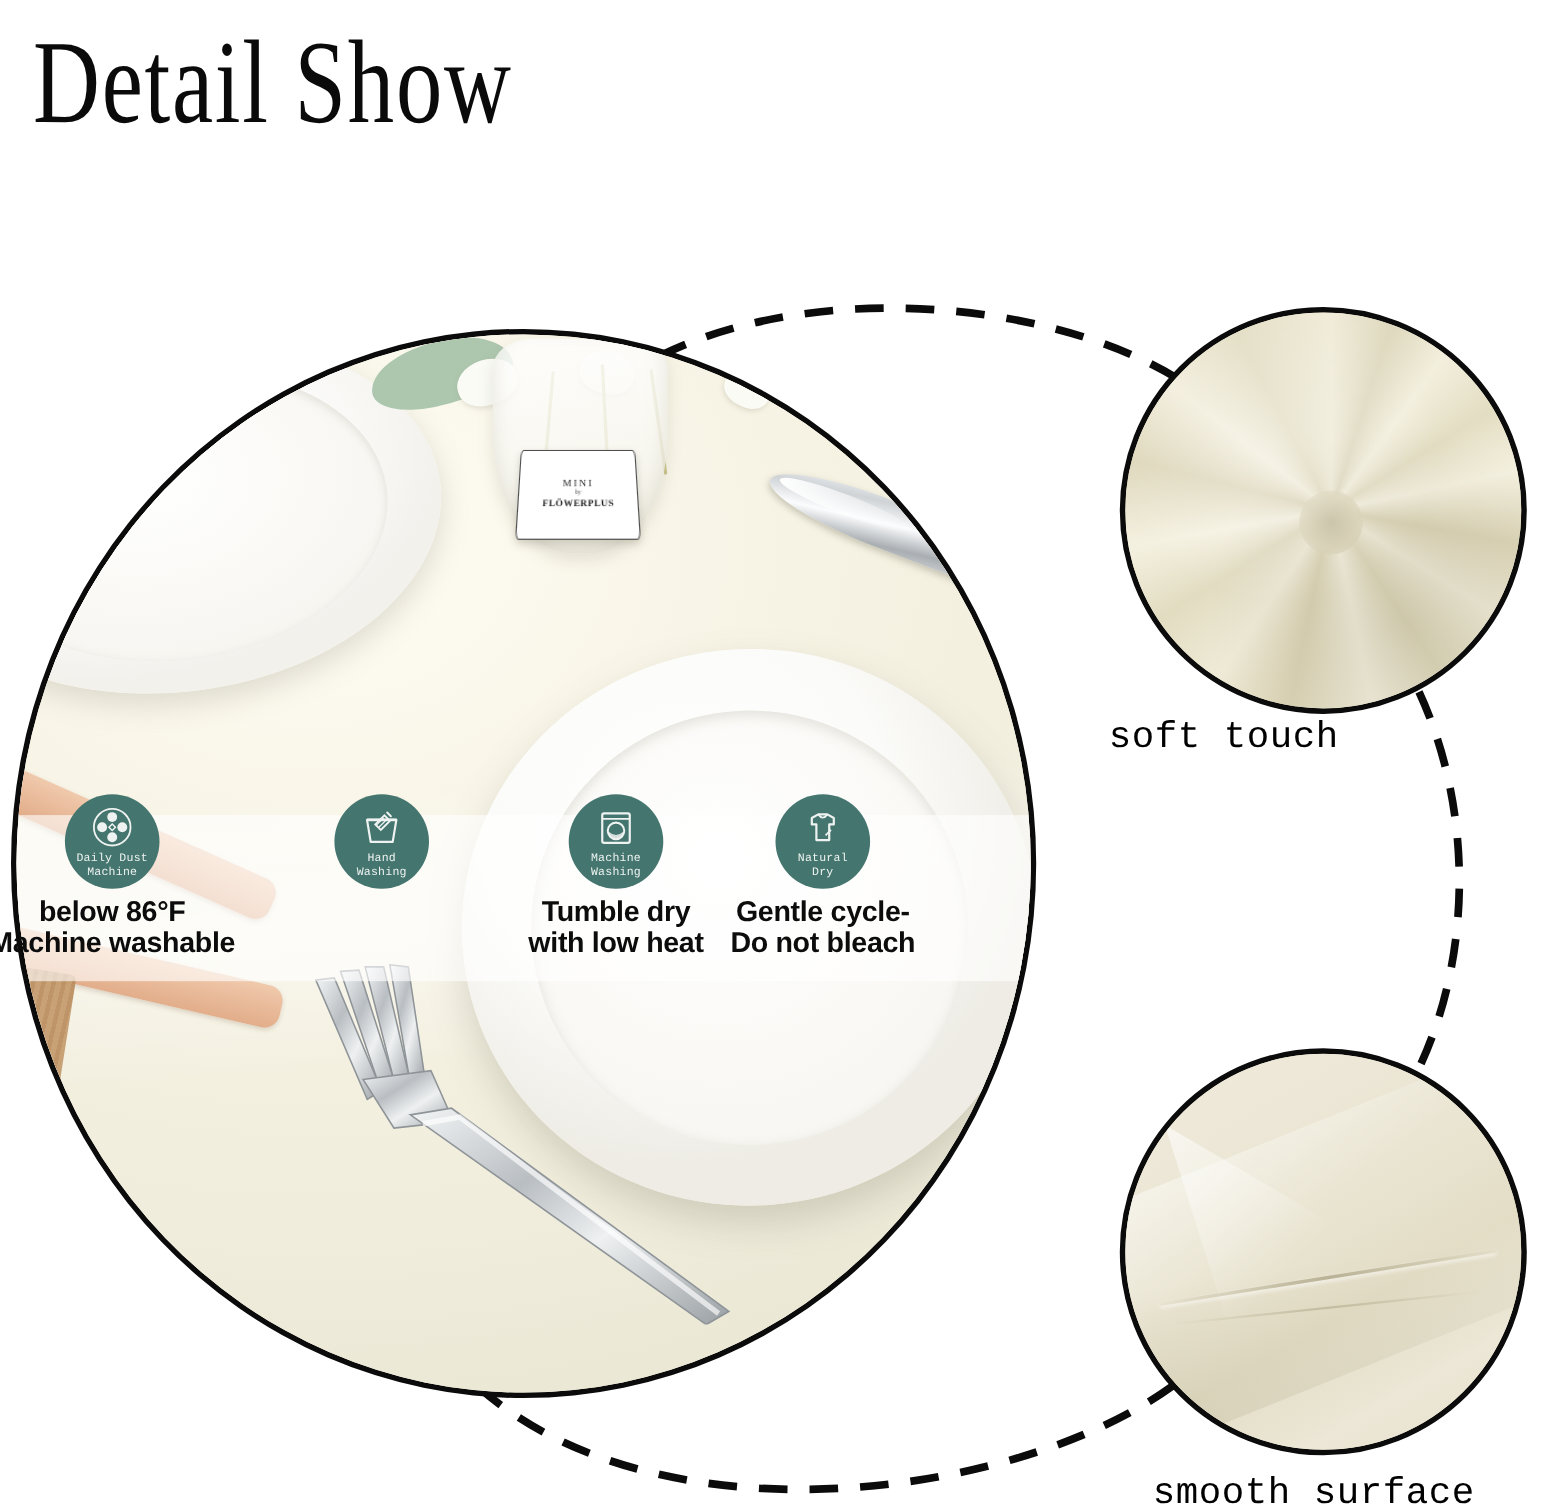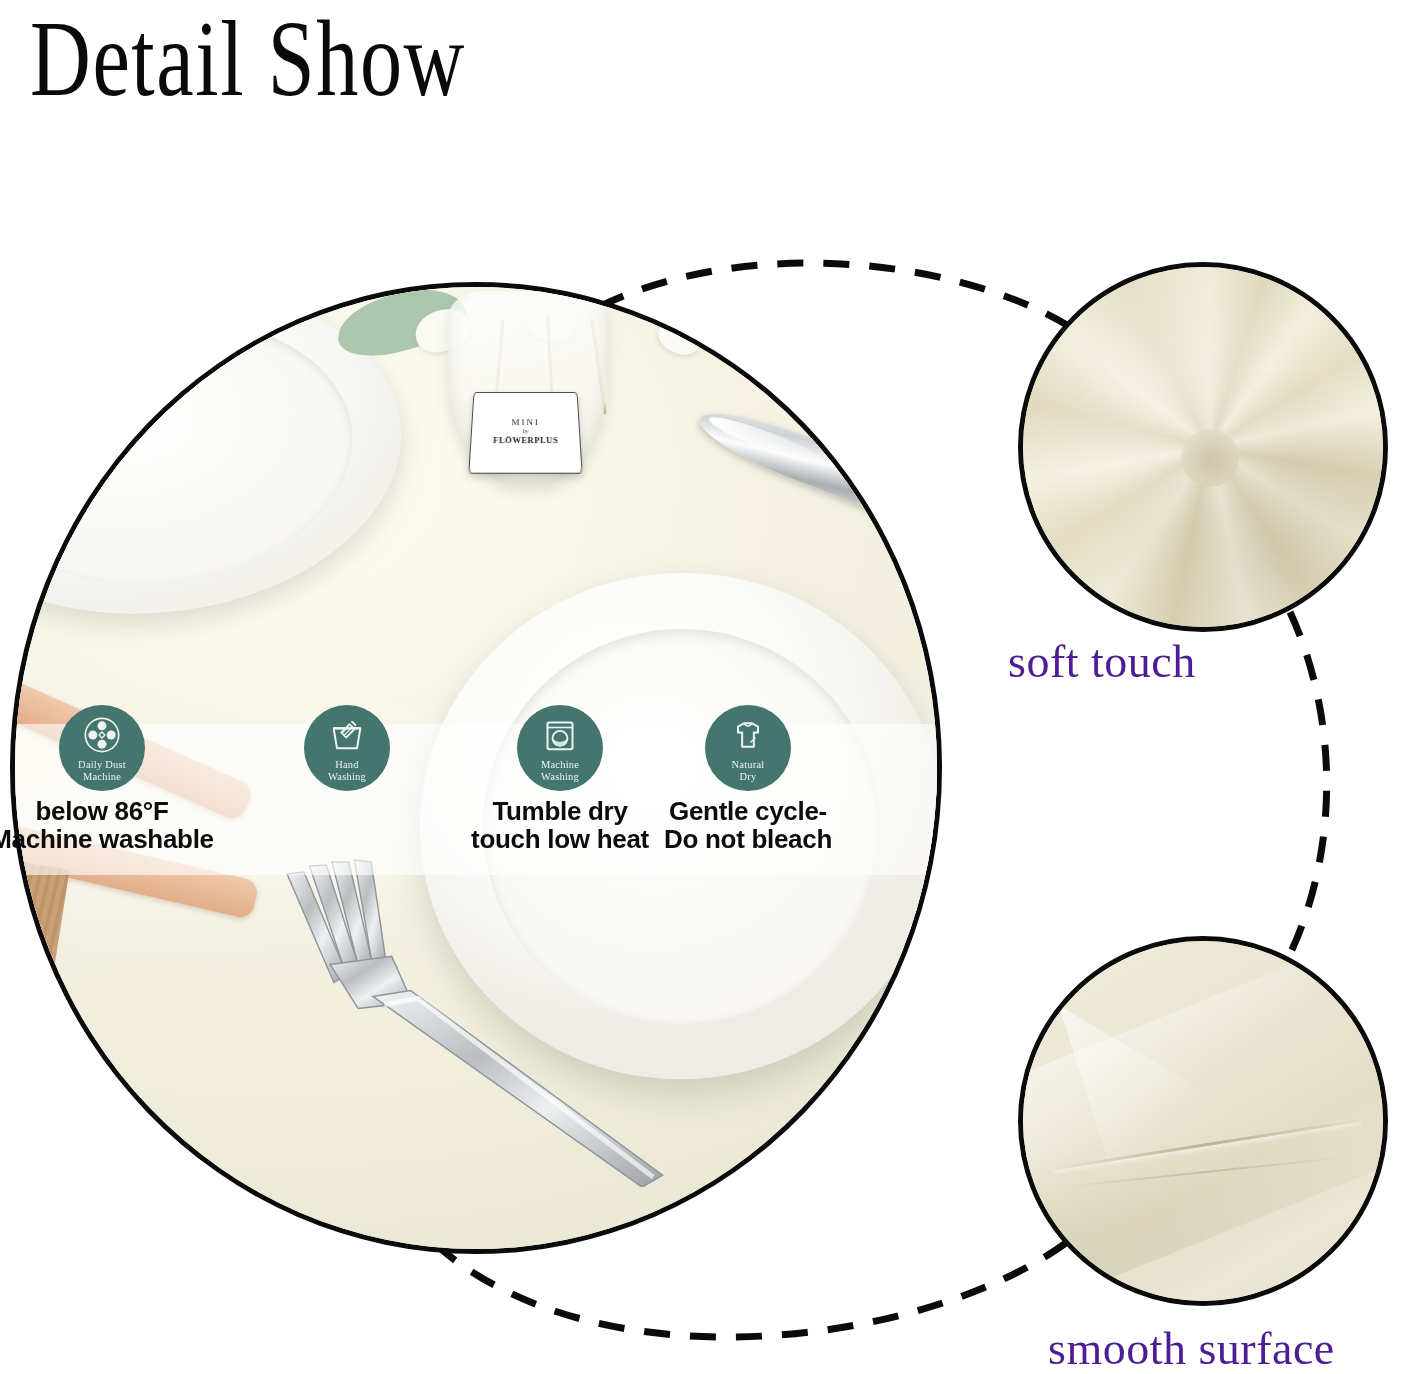--- a/index.html
+++ b/index.html
@@ -1,21 +1,21 @@
 <!DOCTYPE html>
 <html><head>
 <meta charset="utf-8">
 <style>
   html,body{margin:0;padding:0;background:#ffffff;}
   body{
     width:1409px;height:1374px;position:relative;overflow:hidden;
     font-family:"Liberation Sans", sans-serif;
     background:#ffffff;
   }
-  #stage{position:absolute;inset:0;}
+  #stage{position:absolute;inset:0;margin-top:17px;}
 
   
   .title{
     position:absolute;left:30px;top:2px;
     font-family:"Liberation Serif", serif;
     font-size:108px;line-height:1.05;font-weight:400;
     color:#0a0a0a;letter-spacing:2px;
     transform:scaleX(0.78);transform-origin:left top;
     white-space:nowrap;
   }
@@ -139,21 +139,21 @@
   .care-item{position:absolute;width:224px;text-align:center;}
   .badge{
     width:86px;height:86px;border-radius:50%;
     background:#44756e;margin:0 auto;position:relative;
     display:flex;flex-direction:column;align-items:center;justify-content:flex-start;
     padding-top:10px;box-sizing:border-box;
   }
   .badge svg{display:block;}
   .badge .blab{
     color:#eef3f1;font-size:10.5px;line-height:11.5px;margin-top:4px;
-    font-family:Liberation Serif, serif;letter-spacing:.2px;
+    font-family:Liberation Mono, monospace;letter-spacing:.2px;
   }
   .care-text{
     margin-top:6px;color:#0c0c0c;font-weight:700;
     font-size:26px;line-height:28px;letter-spacing:-.3px;
     font-family:"Liberation Sans",sans-serif;white-space:pre-line;
   }
 
   
   #swirl-circle{left:1018px;top:262px;width:370px;height:370px;background:#e9e4cd;}
   #fold-circle{left:1018px;top:936px;width:370px;height:370px;background:#eae5cf;}
@@ -197,22 +197,22 @@
     transform:rotate(-6deg);border-radius:3px;
   }
   .fold-corner{
     position:absolute;left:10%;top:18%;width:42%;height:56%;
     background:linear-gradient(135deg, rgba(255,255,255,.60), rgba(255,255,255,0) 70%);
     clip-path:polygon(0 0,100% 44%,42% 100%);
   }
 
   
   .callout{
-    position:absolute;font-family:Liberation Serif, serif;
-    font-size:46px;color:#4c1d95;letter-spacing:.5px;white-space:nowrap;
+    position:absolute;font-family:Liberation Mono, monospace;
+    font-size:34px;color:#000000;letter-spacing:.5px;white-space:nowrap;
   }
   #soft-touch-label{left:1008px;top:635px;}
   #smooth-surface-label{left:1048px;top:1322px;}
 
   
   .dash-svg{position:absolute;left:0;top:0;width:1409px;height:1374px;pointer-events:none;}
 </style>
 </head>
 <body>
 
@@ -337,21 +337,21 @@
         <svg width="40" height="40" viewBox="0 0 48 48" aria-hidden="true">
           <rect x="9" y="9" width="30" height="32" rx="2" fill="none" stroke="#eef3f1" stroke-width="2.4"></rect>
           <path d="M9 15 H39" stroke="#eef3f1" stroke-width="2"></path>
           <circle cx="24" cy="28" r="9" fill="none" stroke="#eef3f1" stroke-width="2.2"></circle>
           <path d="M16 29 q8 7 16 0 v4 q-8 6 -16 0 z" fill="#eef3f1" opacity=".85"></path>
         </svg>
         <div class="blab">Machine</div>
         <div class="blab" style="margin-top:0">Washing</div>
       </div>
       <div class="care-text">Tumble dry
-touch low heat</div>
+with low heat</div>
     </div>
 
     <div class="care-item" style="left:636px;">
       <div class="badge">
         <svg width="40" height="40" viewBox="0 0 48 48" aria-hidden="true">
           <path d="M12 14 L19 10 h10 l7 4 v7 h-5 v17 H17 V21 h-5 z" fill="none" stroke="#eef3f1" stroke-width="2.4" stroke-linejoin="round"></path>
           <path d="M19 10 q5 7 10 0" fill="none" stroke="#eef3f1" stroke-width="2"></path>
           <path d="M27 33 L33 27" stroke="#eef3f1" stroke-width="1.8"></path>
         </svg>
         <div class="blab">Natural</div>

